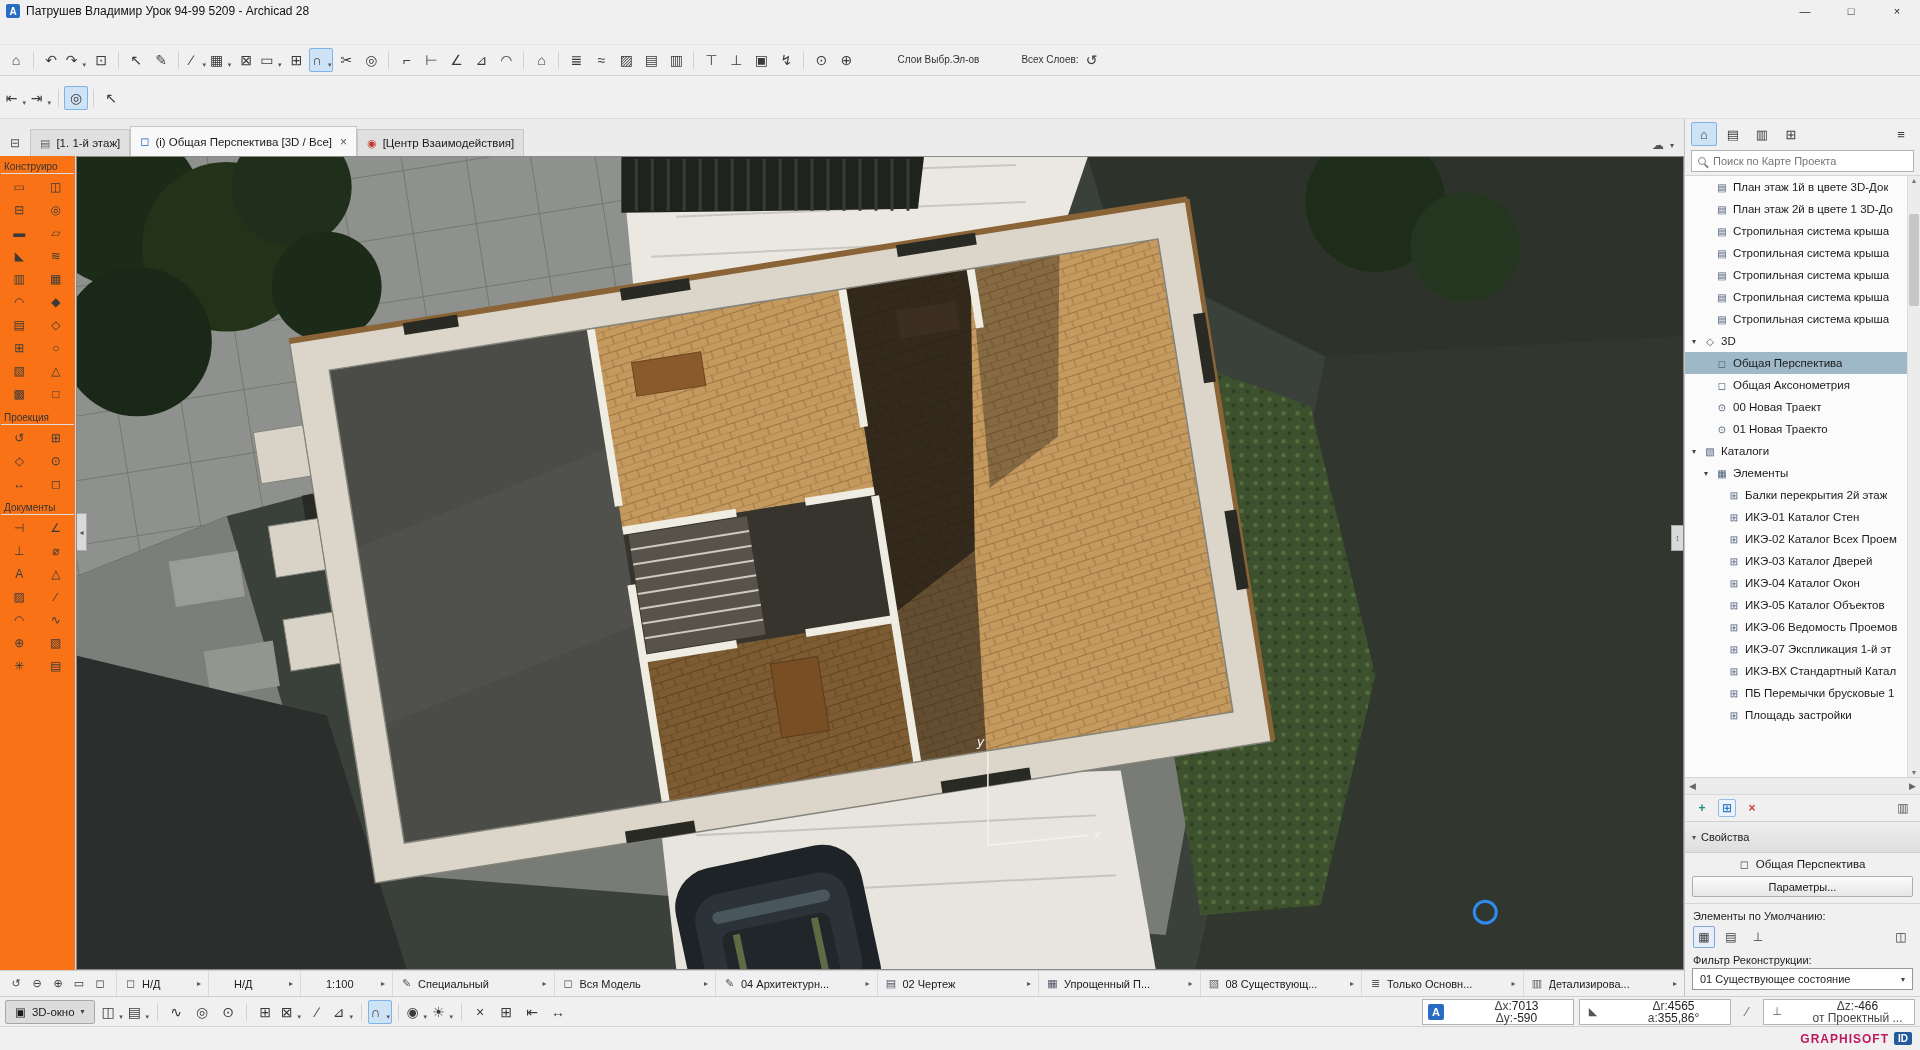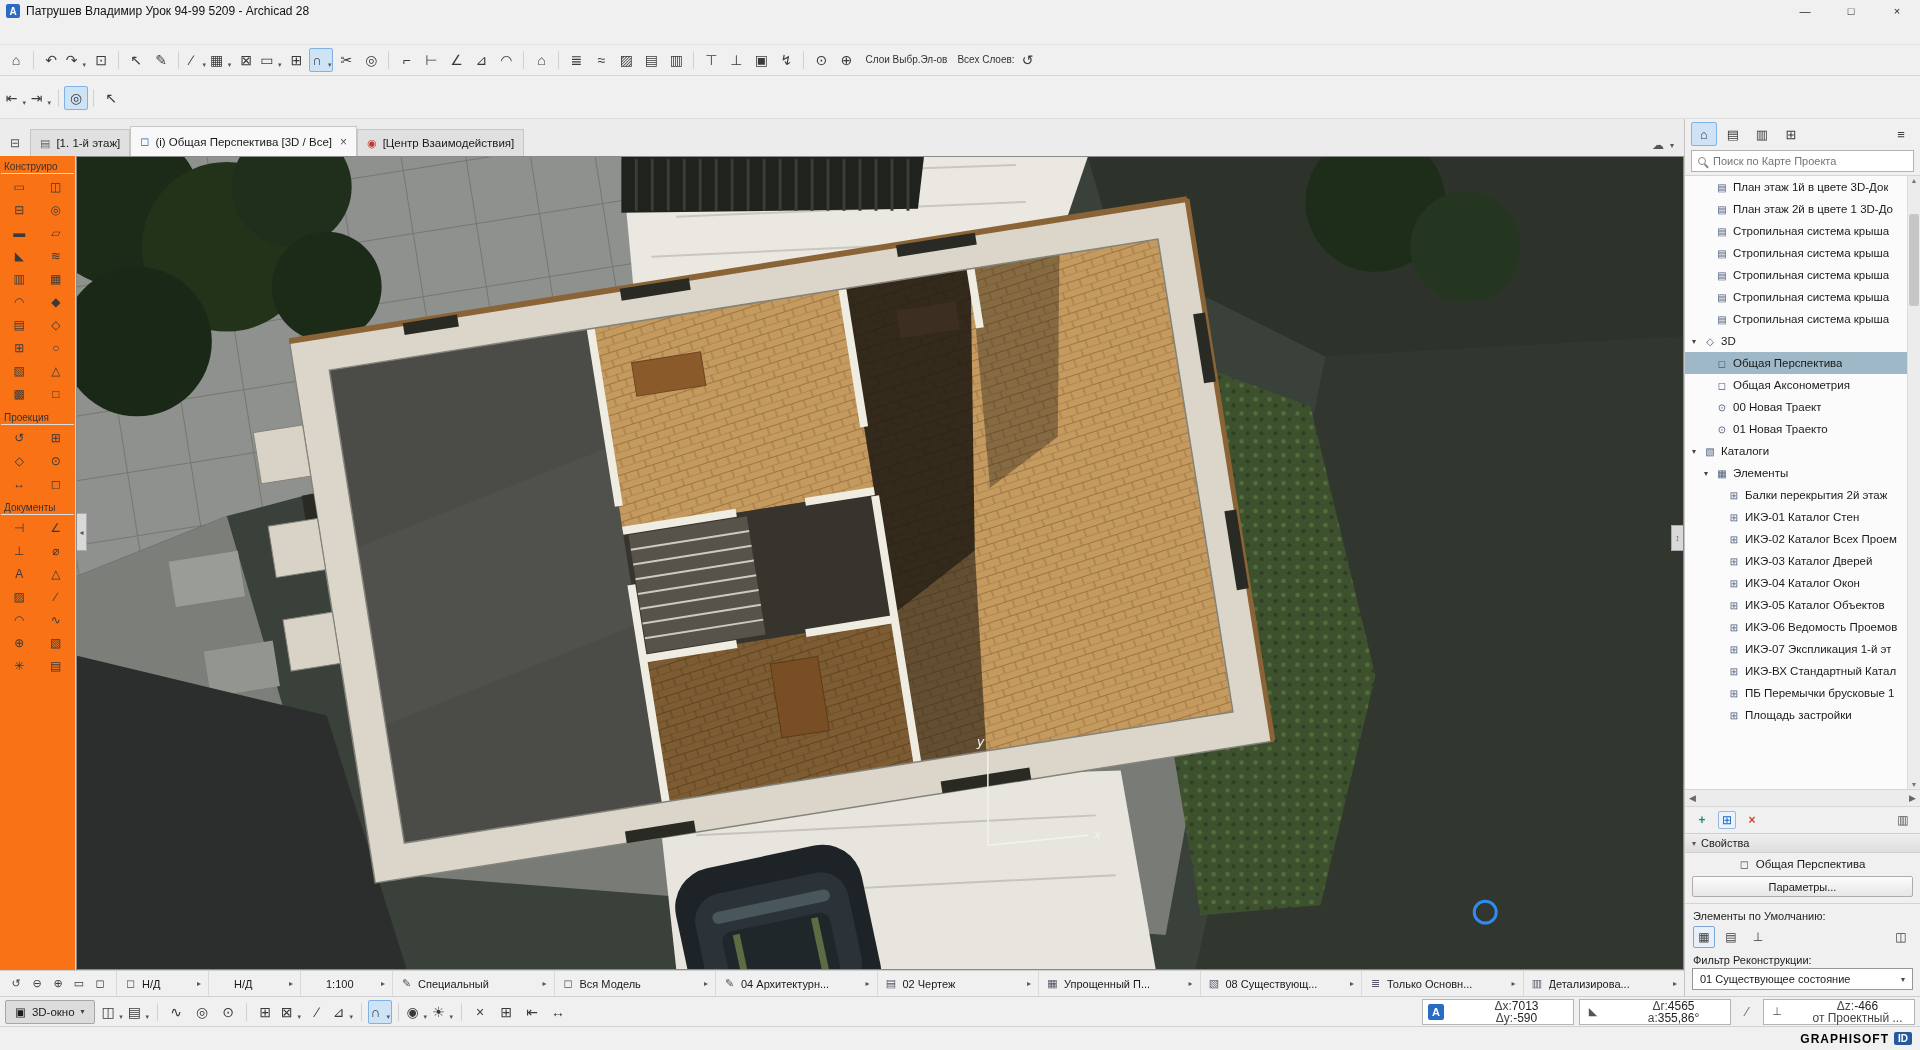--- a/index.html
+++ b/index.html
@@ -22,21 +22,21 @@
   .toolbar{height:32px;display:flex;align-items:center;padding:0 4px;gap:1px;
     border-top:1px solid #e3e3e3;border-bottom:1px solid #d6d6d6;background:#f0f0f0;}
   .tbtn{min-width:24px;height:24px;display:flex;align-items:center;justify-content:center;
     font-size:14px;color:#3a3a3a;border:1px solid transparent;border-radius:2px;position:relative;}
   .tbtn.dd{padding-right:9px;}
   .tbtn.dd::after{content:"▾";font-size:7px;position:absolute;right:1px;bottom:2px;color:#555;}
   .tbtn.active{background:#cfe3f7;border-color:#7fb2e5;}
   .tbtn.sep{min-width:1px;width:1px;height:18px;background:#d2d2d2;margin:0 4px;padding:0;border:none;}
   .tbtn.sep::after{content:none;}
   .layercluster{display:flex;align-items:center;gap:10px;margin-left:6px;}
-  .layercol{display:flex;flex-direction:column;justify-content:flex-start;line-height:12px;}
+  .layercol{display:flex;flex-direction:column;justify-content:flex-start;line-height:12px;margin-left:32px;}
   .layercol .lbl{font-size:10px;color:#333;white-space:nowrap;}
   .layercol .icons{display:flex;gap:3px;font-size:10px;color:#555;}
 
   .minibar{height:43px;display:flex;align-items:center;padding:6px 4px 4px 4px;gap:1px;background:#f0f0f0;
     border-bottom:1px solid #dedede;}
 
   
   .main{display:grid;grid-template-columns:76px 1608px 236px;grid-template-rows:37px 814px 26px;width:1920px;}
   .tabbar{grid-column:1/3;grid-row:1;display:flex;align-items:flex-end;background:#ececec;padding:0 2px;}
   .sidebar{grid-column:3;grid-row:1/4;}
@@ -106,21 +106,21 @@
   .tree-scroll .arr{position:absolute;left:0;right:0;text-align:center;font-size:7px;color:#777;}
   .tree-scroll .arr.up{top:1px;} .tree-scroll .arr.down{bottom:1px;}
   .pager{height:17px;display:flex;justify-content:space-between;align-items:center;padding:0 4px;
     color:#666;font-size:9px;background:#ececec;border-bottom:1px solid #d8d8d8;}
   .nav-actions{height:26px;display:flex;align-items:center;gap:7px;padding:0 8px;}
   .nav-actions .tbtn{min-width:18px;height:18px;font-size:12px;}
   .nav-actions .teal{color:#14897f;font-weight:bold;}
   .nav-actions .blue{color:#1565c0;border:1px solid #9bb9dd;background:#eaf2fb;}
   .nav-actions .red{color:#cf4232;font-weight:bold;}
   .nav-actions .right{margin-left:auto;color:#555;}
-  .props-header{height:20px;display:flex;align-items:center;gap:5px;padding:0 7px;font-size:11px;color:#222;
+  .props-header{height:32px;display:flex;align-items:center;gap:5px;padding:0 7px;font-size:11px;color:#222;
     background:linear-gradient(#efefef,#dedede);border-top:1px solid #cfcfcf;border-bottom:1px solid #cfcfcf;}
   .props-header::before{content:"▾";font-size:8px;color:#555;}
   .props-value{height:22px;display:flex;align-items:center;justify-content:center;gap:7px;font-size:11.5px;}
   .props-value .ic{font-size:11px;color:#555;}
   .props-params{margin:1px 7px 3px 7px;height:21px;border:1px solid #adadad;border-radius:2px;
     background:linear-gradient(#fcfcfc,#e6e6e6);display:flex;align-items:center;justify-content:center;font-size:11px;}
   .sb-divider{height:1px;background:#d4d4d4;margin:3px 0;}
   .defaults-label,.filter-label{font-size:11px;color:#222;padding:3px 8px 1px 8px;white-space:nowrap;}
   .defaults-icons{height:28px;display:flex;align-items:center;gap:5px;padding:0 8px;}
   .defaults-icons .tbtn{min-width:22px;height:22px;font-size:12px;}
@@ -144,21 +144,21 @@
   .coordicon.blue{background:#2a6bc4;color:#fff;font-weight:bold;border-radius:2px;}
   .coordlines{display:flex;flex-direction:column;justify-content:center;flex:1;}
   .cline{display:flex;justify-content:center;font-size:12px;line-height:12px;color:#222;margin-left:16px;}
   .cline .cl{color:#444;}
   .penbtn{min-width:22px;height:22px;display:flex;align-items:center;justify-content:center;color:#666;font-size:13px;}
 
   
   .statusbar{height:24px;display:flex;align-items:center;padding:0 8px;background:#f0f0f0;
     border-top:1px solid #d2d2d2;font-size:11px;color:#333;}
   .brand{margin-left:auto;display:flex;align-items:center;gap:5px;}
-  .brand .g{font-weight:bold;color:#000000;letter-spacing:1px;font-size:12px;}
+  .brand .g{font-weight:bold;color:#be185d;letter-spacing:1px;font-size:12px;}
   .brand .id{background:#255a9b;color:#fff;font-size:10px;font-weight:bold;padding:1px 4px;border-radius:2px;}
 </style>
 </head>
 <body>
 
 <div class="titlebar">
   <span class="appicon">A</span>
   <span class="title-text">Патрушев Владимир Урок 94-99 5209 - Archicad 28</span>
   <div class="wincontrols">
       <div class="winbtn">

